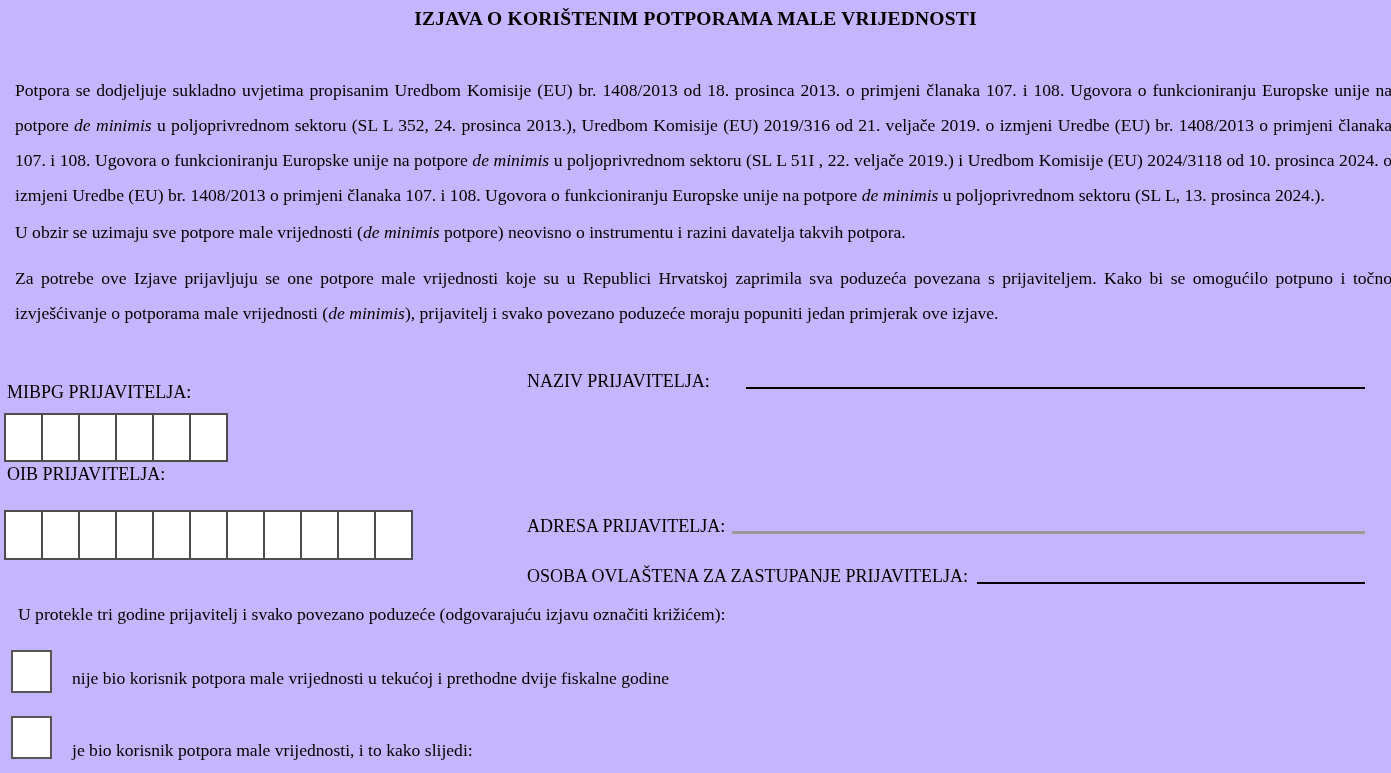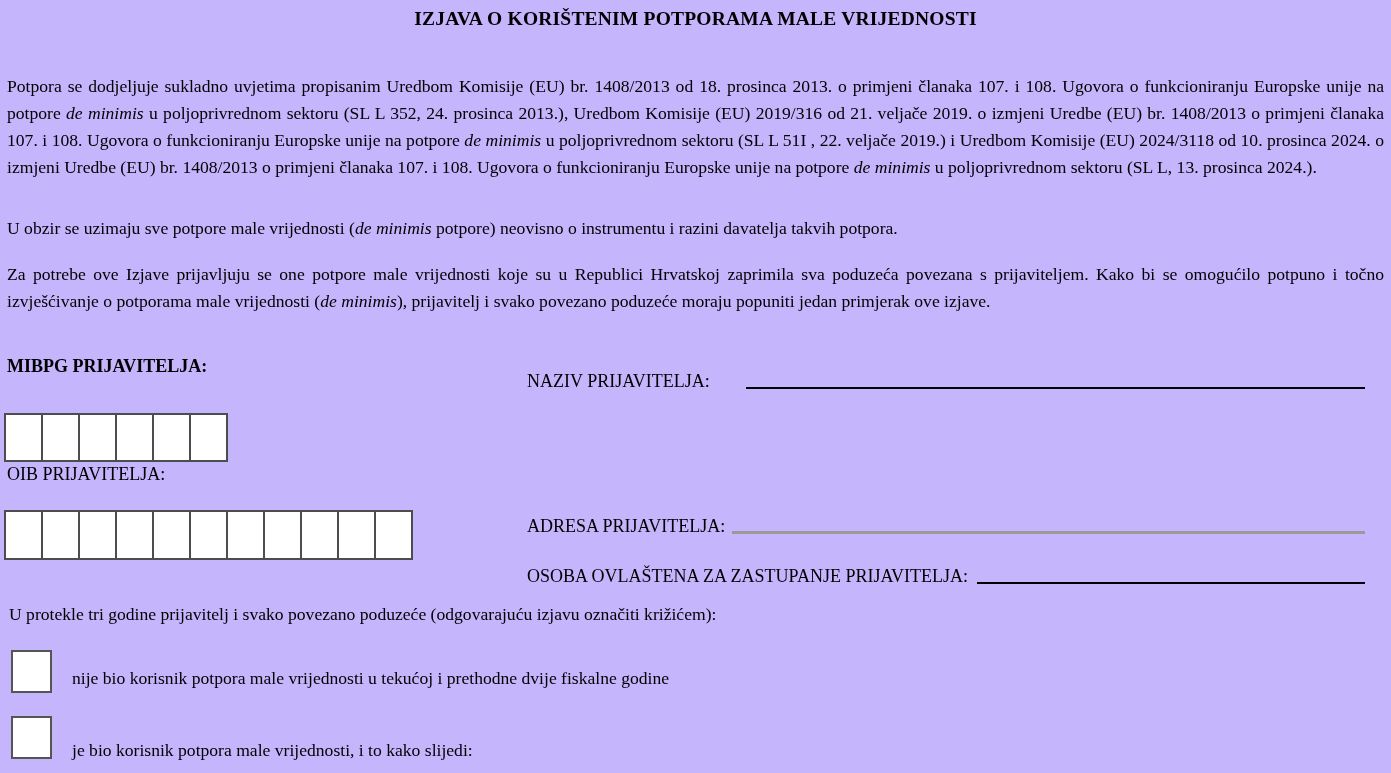--- a/index.html
+++ b/index.html
@@ -1,31 +1,31 @@
 <!DOCTYPE html>
 <html><head>
 <meta charset="utf-8">
 <style>
   html,body{margin:0;padding:0;background:#ffffff;}
   body{font-family:"Liberation Serif", serif;color:#000;}
   .page{position:relative;width:1391px;height:773px;background:#c4b5fd;overflow:hidden;}
   .doc-title{position:absolute;top:8px;left:0;width:100%;text-align:center;
     font-weight:bold;font-size:19.5px;letter-spacing:.2px;}
-  .para{position:absolute;left:7px;width:1377px;font-size:17.6px;line-height:27px;
+  .para{position:absolute;left:15px;width:1377px;font-size:17.6px;line-height:35px;
     text-align:justify;}
   #p1{top:55px;}
   #p2{top:197px;text-align:left;}
   #p3{top:243px;}
   .it{font-style:italic;}
 
   .flabel{font-size:18px;white-space:nowrap;}
   .abs-label{position:absolute;font-size:18px;white-space:nowrap;}
-  #mibpg-label{left:7px;top:356px;font-weight:bold;}
+  #mibpg-label{left:7px;top:382px;}
   #oib-label{left:7px;top:464px;}
-  #instruction{left:9px;top:604px;font-size:17.6px;}
+  #instruction{left:18px;top:604px;font-size:17.6px;}
 
   .fill-row{position:absolute;left:527px;width:838px;height:26px;
     display:flex;align-items:flex-end;}
   #naziv-row{top:366px;gap:36px;}
   #adresa-row{top:463px;margin-top:48px;}
   #osoba-row{top:561px;}
   .fill-line{flex:1 1 auto;min-height:1px;margin-bottom:3px;border-bottom:2px solid #000;
     font-size:17px;}
   #adresa-row .fill-line{border-bottom-color:#9a9a9a;margin-left:7px;border-bottom-width:3px;}
   #osoba-row .fill-line{margin-left:9px;}

